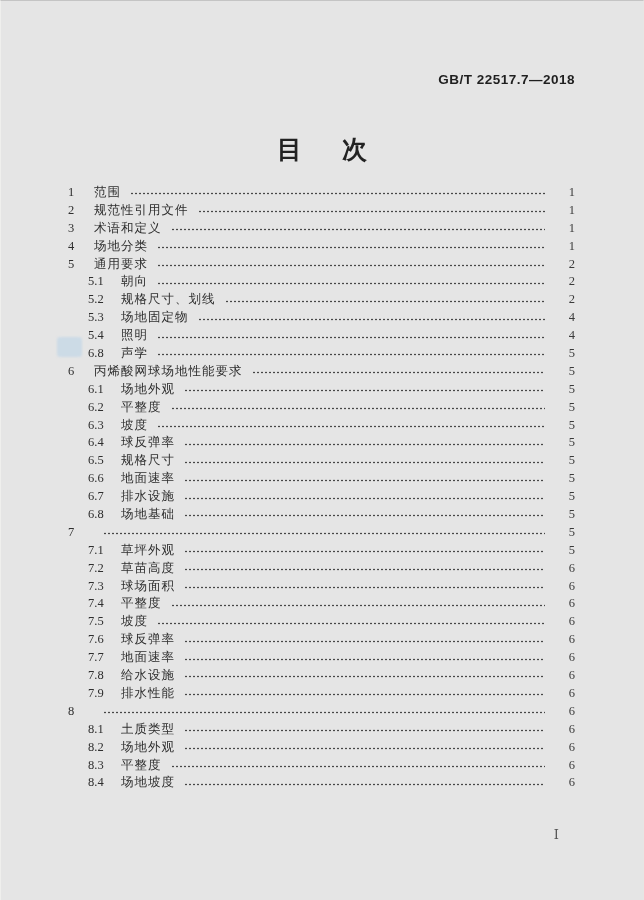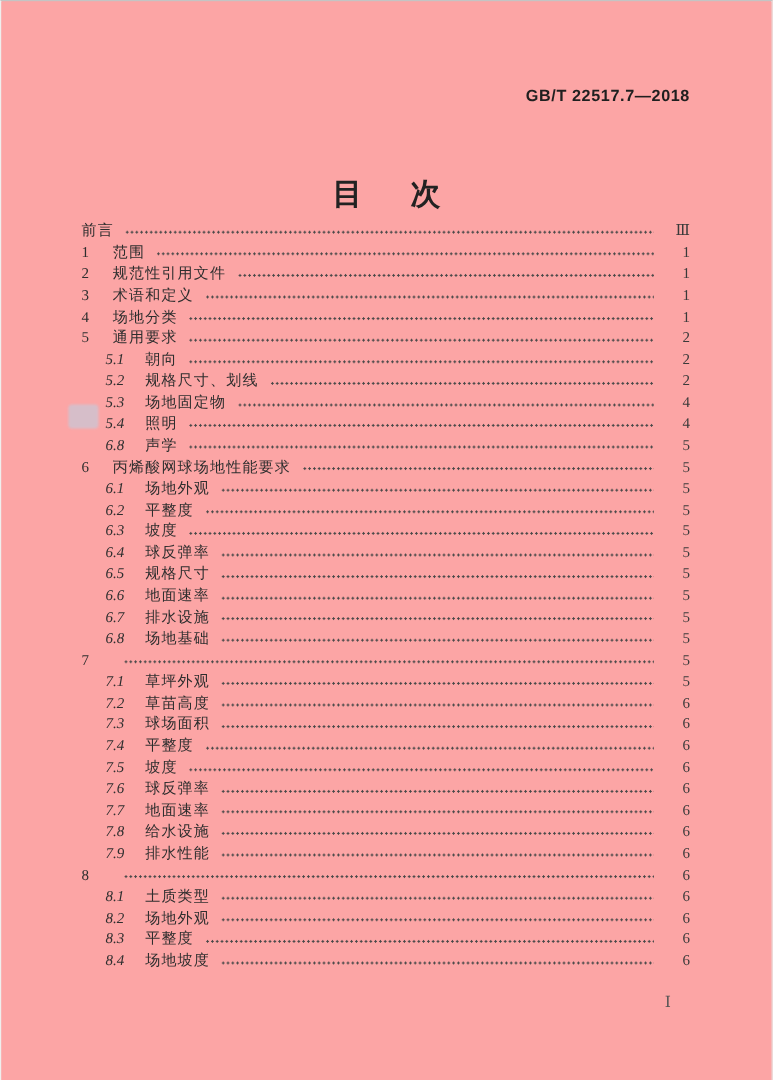--- a/index.html
+++ b/index.html
@@ -1,53 +1,53 @@
 <!DOCTYPE html>
 <html><head>
 <meta charset="utf-8">
 <style>
   html,body{margin:0;padding:0;background:#ffffff;}
   .scan-page{
     position:relative;
     width:644px;height:900px;
     box-sizing:border-box;
-    background:#fca5a5;
+    background:#e5e5e5;
     border-top:1px solid #c4c4c4;
     border-right:1px solid #e6e6e4;
     border-left:1px solid #efefed;
     font-family:"Liberation Serif","DejaVu Serif",serif;
     color:#2e2e2e;
     overflow:hidden;
   }
   .doc-header{
     position:absolute;top:71px;right:68px;
     font-family:"Liberation Sans","DejaVu Sans",sans-serif;
     font-weight:bold;font-size:13.5px;letter-spacing:.5px;color:#1f1f1f;
   }
   .doc-title{
-    position:absolute;top:144px;left:0;right:0;margin:0;
+    position:absolute;top:132px;left:0;right:0;margin:0;
     text-align:center;
     font-size:25px;font-weight:bold;color:#222;
     letter-spacing:1.6em;text-indent:1.6em;
   }
   .watermark-blob{
     position:absolute;left:56px;top:336px;width:25px;height:20px;
     background:#b8d3e8;opacity:.55;border-radius:3px;filter:blur(1px);
   }
   .toc{
     position:absolute;top:183px;left:67px;right:68px;
   }
   .toc-row{
     display:flex;align-items:center;
     height:17.9px;font-size:12.5px;line-height:17.9px;
     white-space:nowrap;
   }
   .toc-row.lvl2{padding-left:20px;}
   .toc-row .num{flex:none;width:26px;color:#2e2e2e;}
-  .toc-row.lvl2 .num{width:33px;font-style:italic;}
+  .toc-row.lvl2 .num{width:33px;}
   .toc-row .title{flex:none;letter-spacing:1px;}
   .toc-row .leader{
     flex:1;height:9px;margin:2px 8px 0 9px;
     background-image:radial-gradient(circle, #474747 0.9px, rgba(0,0,0,0) 1.15px);
     background-size:4px 9px;
     background-repeat:repeat-x;
     background-position:left center;
   }
   .toc-row .page{flex:none;min-width:22px;text-align:right;color:#3a3a3a;}
   .footer-page{
@@ -60,25 +60,20 @@
 
 <div class="scan-page">
   <div class="doc-header">GB/T 22517.7—2018</div>
 
   <h1 class="doc-title">目次</h1>
 
   <div class="watermark-blob"></div>
 
   <div class="toc" id="toc-list">
       <div class="toc-row lvl1">
-        <span class="title">前言</span>
-        <span class="leader"></span>
-        <span class="page">Ⅲ</span>
-      </div>
-      <div class="toc-row lvl1">
         <span class="num">1</span>
         <span class="title">范围</span>
         <span class="leader"></span>
         <span class="page">1</span>
       </div>
       <div class="toc-row lvl1">
         <span class="num">2</span>
         <span class="title">规范性引用文件</span>
         <span class="leader"></span>
         <span class="page">1</span>

